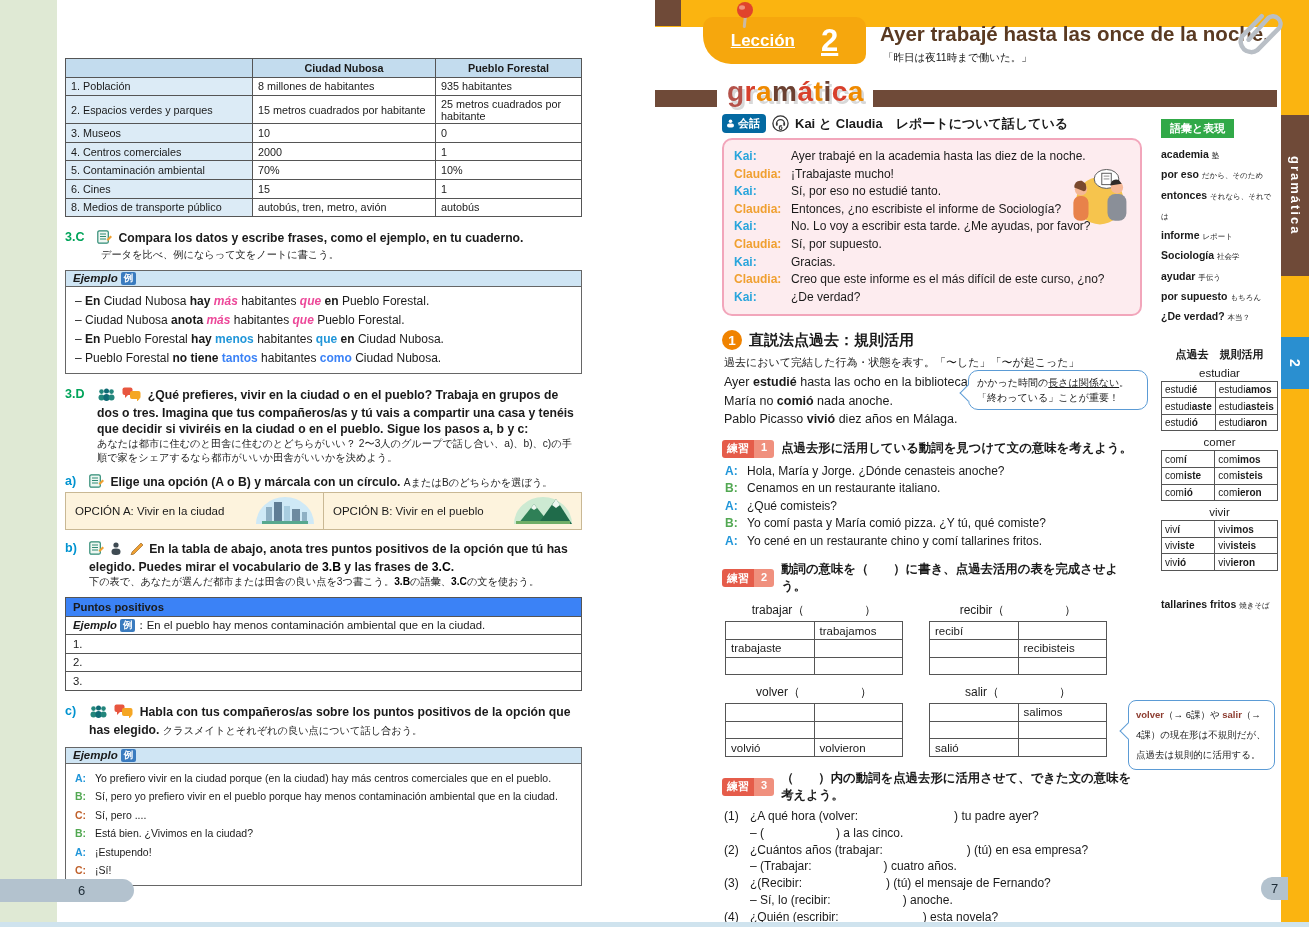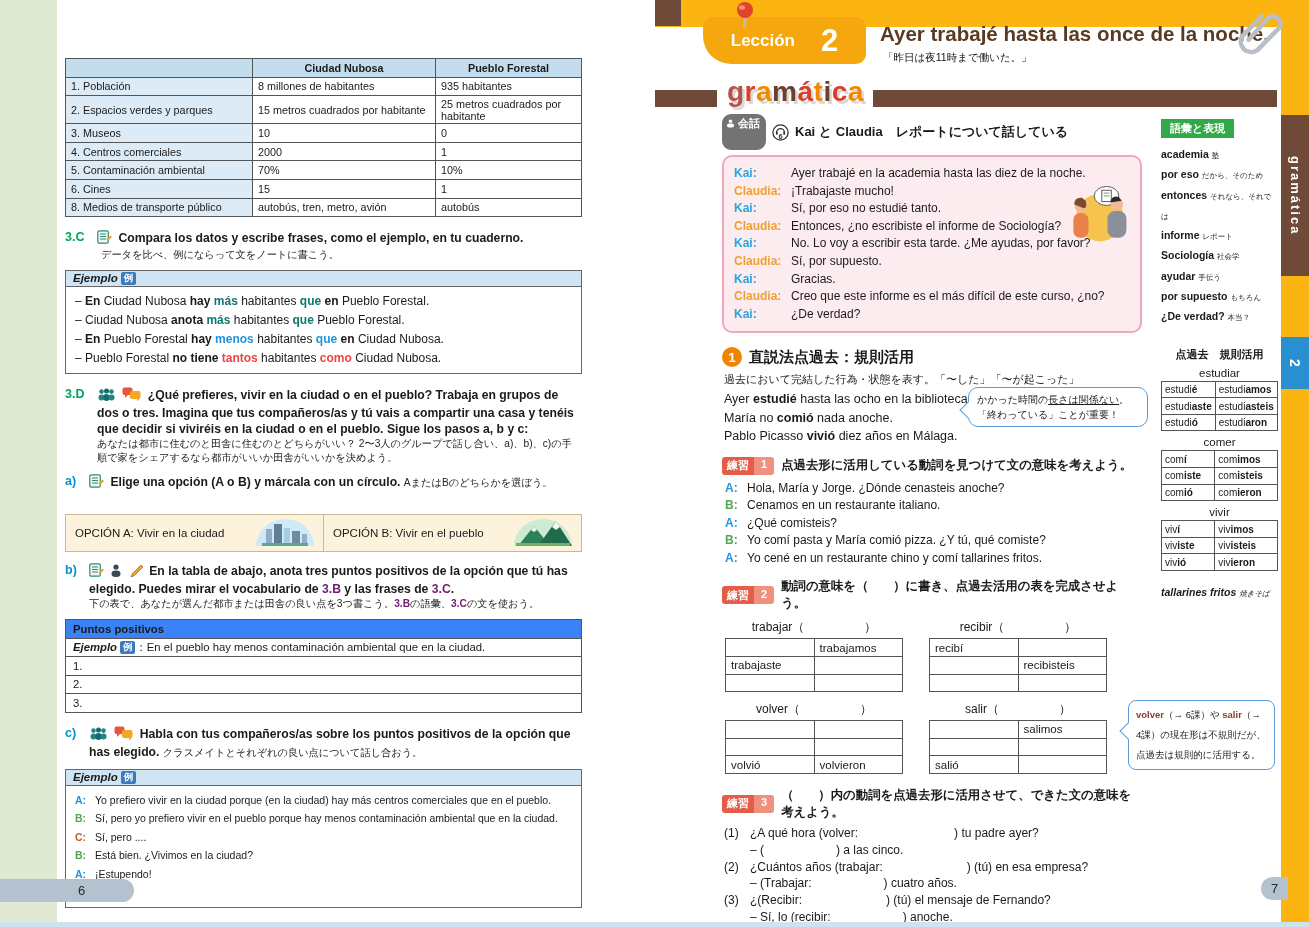--- a/index.html
+++ b/index.html
@@ -13,75 +13,75 @@
   .brownsq{position:absolute;left:655px;top:0;width:26px;height:26px;background:#6f4a38;}
   .bline{position:absolute;left:0;top:922px;width:1309px;height:5px;background:#cfe3ee;}
   .pill{position:absolute;background:#b3c2ce;height:23px;display:flex;align-items:center;font-size:13px;color:#1d2b36;}
   .pill6{left:0;top:879px;width:134px;border-radius:0 12px 12px 0;}
   .pill6 span{margin-left:78px;}
   .pill7{left:1261px;top:877px;width:27px;border-radius:12px 0 0 12px;}
   .pill7 span{margin-left:10px;}
   
   .b{font-weight:bold;}
   .u{text-decoration:underline;}
-  .org{color:#0f766e;font-weight:bold;}
+  .org{color:#ec4899;font-weight:bold;font-style:italic;}
   .blu{color:#2196d9;font-weight:bold;}
-  .grn{color:#ef4444;font-weight:bold;}
-  .grn2{color:#701a75;font-weight:bold;margin-top:27px;}
+  .grn{color:#3b82f6;font-weight:bold;}
+  .grn2{color:#000000;font-weight:bold;margin-top:27px;}
   .vb{color:#8c3b2e;font-weight:bold;}
   .rei-badge{display:inline-block;background:#3a7bbf;color:#fff;font-size:9.5px;font-style:normal;
              font-weight:bold;padding:0 3px;border-radius:2px;margin-left:3px;vertical-align:1px;}
   .icon{display:inline-block;vertical-align:-2px;margin-right:3px;}
   
   .lcol{position:absolute;left:65px;top:58px;width:517px;}
   table.cmp{border-collapse:collapse;width:100%;font-size:10.8px;}
   table.cmp th,table.cmp td{border:1px solid #555;padding:1.5px 5px;height:14.6px;line-height:12px;}
   table.cmp th{background:#c3dcee;font-weight:bold;text-align:center;}
   table.cmp td.lab{background:#dcebf6;}
   .exrow{display:flex;margin-top:13px;}
   .exnum{width:32px;flex-shrink:0;color:#00a45a;font-weight:bold;font-size:12.5px;}
   .abcnum{width:24px;flex-shrink:0;color:#0093d0;font-weight:bold;font-size:12.5px;}
   .excontent{flex:1;font-size:12.2px;font-weight:bold;line-height:16px;}
   .ja{font-weight:normal;font-size:10.2px;line-height:14px;color:#222;}
   .jainline{font-weight:normal;font-size:10.2px;color:#222;}
   .ejbox{border:1.2px solid #666;margin-top:8px;}
   .ejhead{background:#cfe5f4;border-bottom:1.2px solid #666;padding:1px 7px;font-size:11.5px;}
   .ejhead i{font-weight:bold;}
   .ejbody{padding:5px 9px;font-size:12px;line-height:19px;}
-  .opts{display:flex;margin-top:22px;}
+  .opts{display:flex;margin-top:0;}
   .opt{flex:1;border:1.2px solid #c9b894;background:#fdf3dd;display:flex;align-items:center;
        justify-content:space-between;padding:2px 9px;height:32px;font-size:11.5px;}
   table.pp{border-collapse:collapse;width:100%;font-size:11.3px;margin-top:8px;}
   table.pp td{border:1.2px solid #555;padding:1px 7px;height:15.5px;}
   table.pp td.hd{background:#3b82f6;font-weight:bold;}
   .dlgline{display:flex;}
   .dsp{width:20px;flex-shrink:0;font-weight:bold;}
   .spA{color:#2196d9;}.spB{color:#52a852;}.spC{color:#c0622d;}
   .ldlg{font-size:10.5px;line-height:18.5px;}
   
   .leccion{position:absolute;left:703px;top:17px;width:163px;height:47px;background:#f6a70d;
            border-radius:10px 10px 10px 28px;display:flex;align-items:center;justify-content:center;
-           gap:26px;color:#fff;}
+           gap:26px;color:#fff;text-decoration:underline;}
   .lec-word{font-size:17px;font-weight:bold;}
   .lec-num{font-size:31px;font-weight:bold;}
   .pin{position:absolute;left:733px;top:1px;z-index:5;}
   .rtitle{position:absolute;left:880px;top:22px;font-size:20.5px;font-weight:bold;color:#5a3a22;}
   .rtitleja{position:absolute;left:883px;top:51px;font-size:10.5px;color:#111;}
   .clip{position:absolute;left:1237px;top:6px;z-index:6;}
   .grow{position:absolute;left:655px;top:86px;width:626px;height:24px;}
   .gbar1{position:absolute;left:0;top:4px;width:62px;height:17px;background:#6f4a38;}
   .gbar2{position:absolute;left:218px;top:4px;width:404px;height:17px;background:#6f4a38;}
   .gtext{position:absolute;left:72px;top:-10px;font-size:28px;font-weight:bold;letter-spacing:0.5px;
          text-shadow:2.5px 2.5px 0 #d8d8d8;}
   .gL0{color:#b5524a;}.gL1{color:#d8402c;}.gL2{color:#ef8a00;}.gL3{color:#6b4031;}
   
   .rcol{position:absolute;left:722px;top:114px;width:420px;}
   .kaiwarow{display:flex;align-items:center;gap:6px;}
-  .kaiwabadge{background:#737373;color:#fff;font-size:11px;font-weight:bold;padding:2px 6px 19px 4px;
-              border-radius:9px;display:inline-flex;align-items:center;gap:3px;}
+  .kaiwabadge{background:#0369a1;color:#fff;font-size:11px;font-weight:bold;padding:2px 6px 2px 4px;
+              border-radius:4px;display:inline-flex;align-items:center;gap:3px;}
   .audio{position:relative;width:17px;height:17px;}
   .audio span{position:absolute;left:0;right:0;top:8px;text-align:center;font-size:7.5px;font-weight:bold;color:#333;}
   .kaiwattl{font-size:13px;font-weight:bold;}
   .pinkbox{position:relative;margin-top:5px;border:2px solid #f2a6bb;background:#fdecef;border-radius:10px;
            padding:8px 10px;font-size:12px;line-height:17.6px;box-sizing:border-box;}
   .pdsp{width:57px;flex-shrink:0;font-weight:bold;}
   .kai{color:#2aa5dc;}.cla{color:#f0a030;}
   .dillu{position:absolute;right:6px;top:26px;}
   .sec1{position:relative;margin-top:14px;}
   .sechead{display:flex;align-items:center;gap:7px;}
@@ -118,21 +118,21 @@
   .sbar{position:absolute;left:1161px;top:118px;width:117px;}
   .vbadge{display:inline-block;background:#31a948;color:#fff;font-size:11px;font-weight:bold;padding:2px 9px;}
   .vlist{margin-top:7px;}
   .ventry{font-size:10.5px;font-weight:bold;line-height:18.3px;}
   .ventry .vja{font-weight:normal;font-size:7.5px;}
   .conjtitle{text-align:center;font-weight:bold;font-size:11px;margin-top:19px;}
   .cverb{text-align:center;font-size:11.5px;margin-top:5px;}
   table.sconj{border-collapse:collapse;width:100%;margin-top:2px;}
   table.sconj td{border:1px solid #555;height:15.6px;font-size:10px;padding:0 3px;}
   table.sconj td:first-child{width:46%;}
-  .extra{margin-top:15px;font-size:10.5px;font-weight:bold;font-style:italic;}
+  .extra{margin-top:27px;font-size:10.5px;font-weight:bold;}
   .extra .vja{font-weight:normal;font-size:7.5px;}
   
   .tabgram{position:absolute;left:1281px;top:115px;width:28px;height:161px;background:#6f4a38;color:#fff;
            display:flex;align-items:center;justify-content:center;}
   .tabgram span{writing-mode:vertical-rl;font-size:13px;font-weight:bold;letter-spacing:2px;}
   .tab2{position:absolute;left:1281px;top:337px;width:28px;height:52px;background:#2a8fd0;color:#fff;
         display:flex;align-items:center;justify-content:center;}
   .tab2 span{writing-mode:vertical-rl;font-size:14px;font-weight:bold;}
 </style>
 </head>

